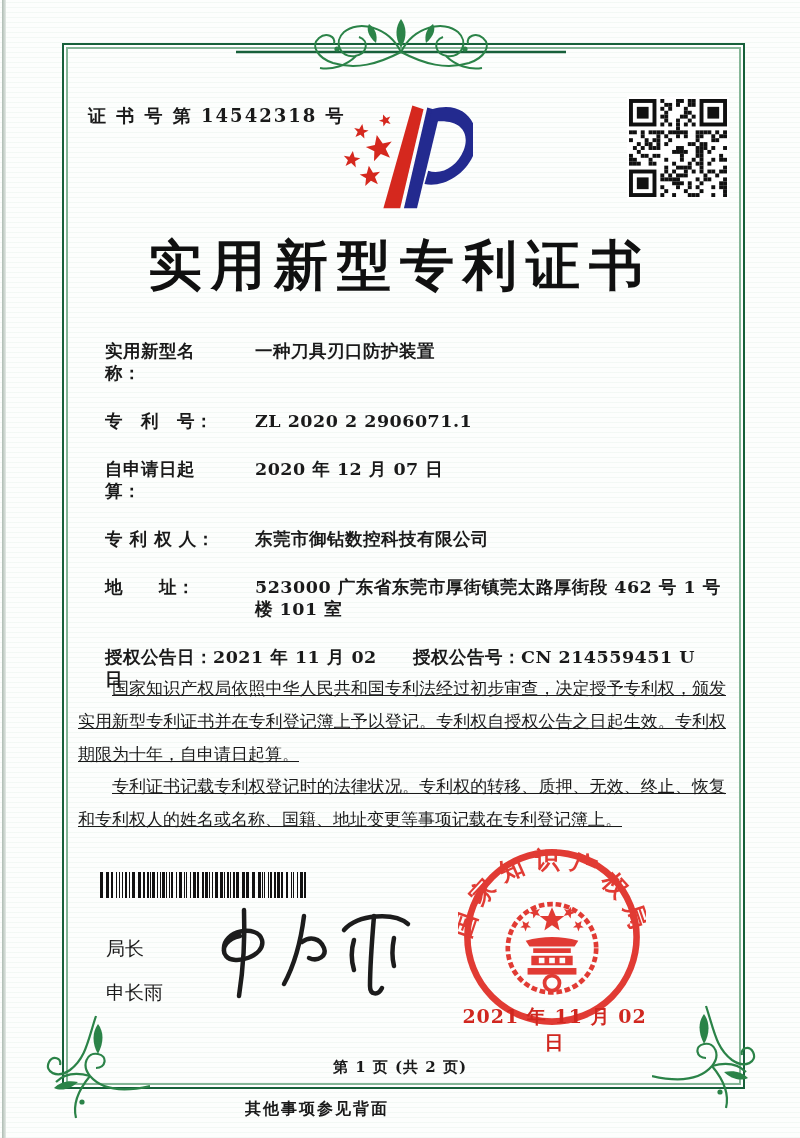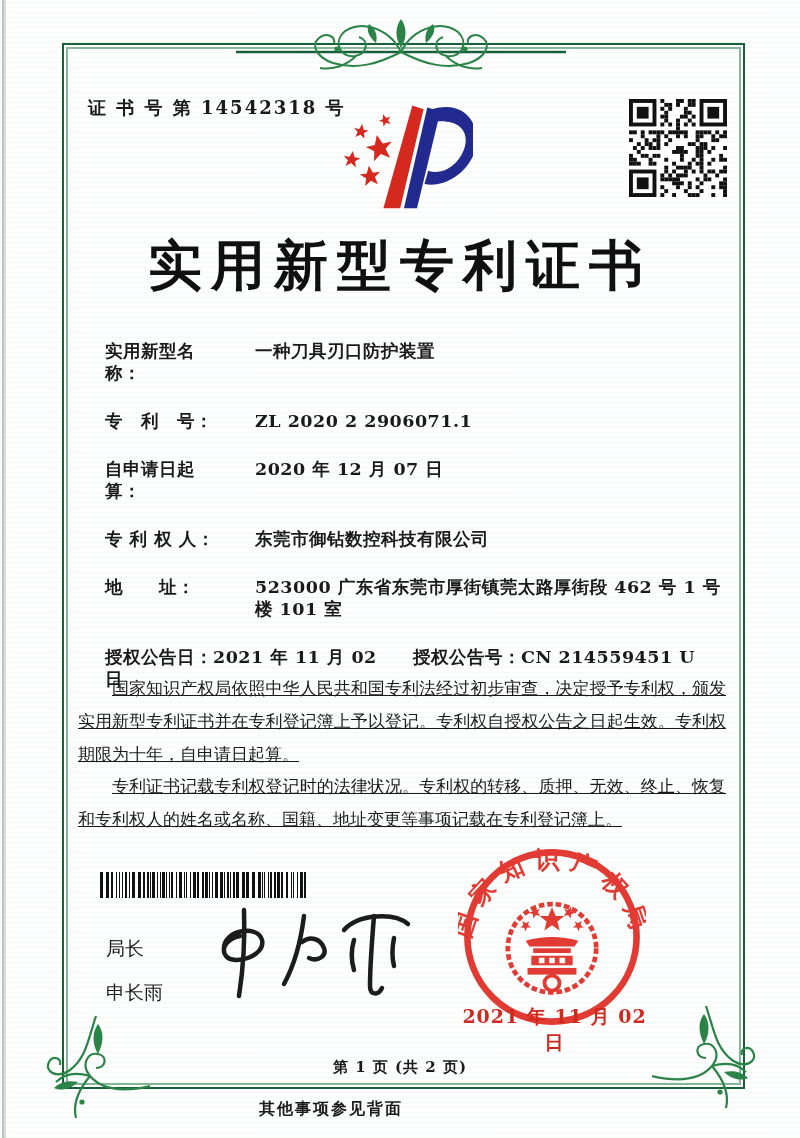--- a/index.html
+++ b/index.html
@@ -11,21 +11,21 @@
     font-family:"DejaVu Serif","Liberation Serif",serif;
     color:#1a1a1a;
   }
   .scan-edge{position:absolute;left:2px;top:0;width:4px;height:100%;
     background:linear-gradient(90deg,#aebbb2,#e4eae6);}
   .frame{
     position:absolute;left:62px;top:43px;width:679px;height:1042px;
     border:2px solid #17603a;
     box-shadow:inset 0 0 0 2px #ffffff, inset 0 0 0 4px #85b697;
   }
-  .cert-no{position:absolute;left:88px;top:96px;font-size:18px;font-weight:600;
+  .cert-no{position:absolute;left:88px;top:104px;font-size:18px;font-weight:600;
     letter-spacing:2px;}
   .logo{position:absolute;left:333px;top:93px;width:140px;height:124px;}
   .qr{position:absolute;left:627px;top:97px;width:98px;height:98px;background:#fff;padding:2px;}
   .title{position:absolute;left:0;top:230px;width:800px;text-align:center;
     font-size:54px;font-weight:bold;letter-spacing:9px;color:#101010;}
   .fields{position:absolute;left:105px;top:340px;width:620px;font-size:17.5px;
     font-weight:600;letter-spacing:0.5px;}
   .frow{display:flex;line-height:22px;margin-bottom:26px;gap:28px;}
   .flabel{display:inline-block;width:122px;flex:0 0 122px;}
   .fvalue{flex:1;}
@@ -37,21 +37,21 @@
   .barcode{position:absolute;left:100px;top:872px;width:212px;height:26px;}
   .signer{position:absolute;left:106px;top:936px;font-size:19px;font-weight:400;}
   .signer div{margin-bottom:18px;}
   .signature{position:absolute;left:198px;top:898px;width:230px;height:115px;}
   .seal{position:absolute;left:458px;top:843px;width:188px;height:188px;}
   .seal-date{position:absolute;left:462px;top:1004px;width:185px;text-align:center;
     color:#d0271f;font-size:19px;font-weight:bold;letter-spacing:1px;z-index:5;}
   .page-info{position:absolute;left:0;top:1058px;width:800px;text-align:center;
     font-size:15px;font-weight:600;letter-spacing:1px;}
   .back-note{position:absolute;left:0;top:1099px;width:634px;text-align:center;
-    font-size:16px;font-weight:600;letter-spacing:2px;padding-left:14px;}
+    font-size:16px;font-weight:600;letter-spacing:2px;}
   .ornament-top{position:absolute;left:236px;top:16px;width:330px;height:64px;}
   .ornament-bl{position:absolute;left:38px;top:1012px;width:112px;height:112px;}
   .ornament-br{position:absolute;left:652px;top:1002px;width:112px;height:112px;transform:scaleX(-1);}
 </style>
 </head>
 <body>
 
 <div class="page">
   <div class="scan-edge"></div>
   <div class="frame"></div>

